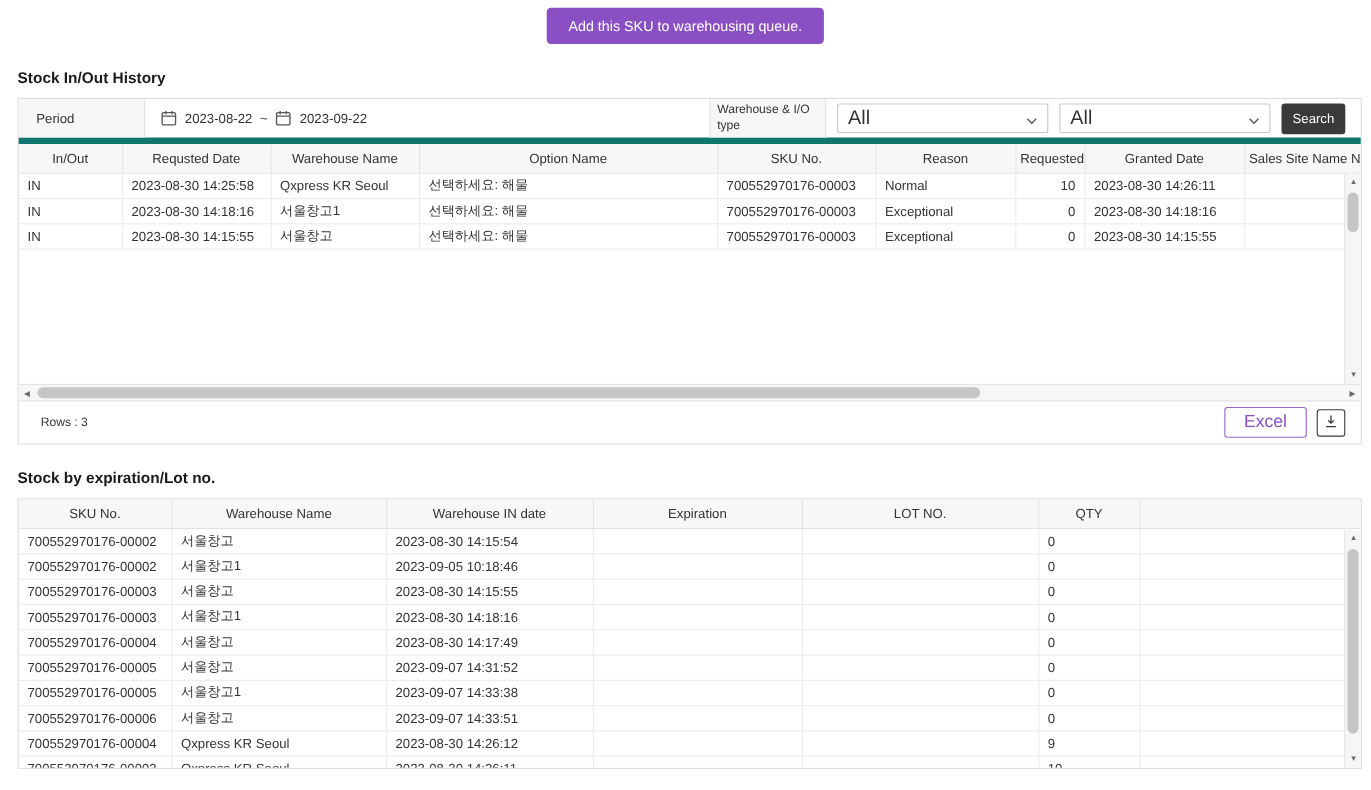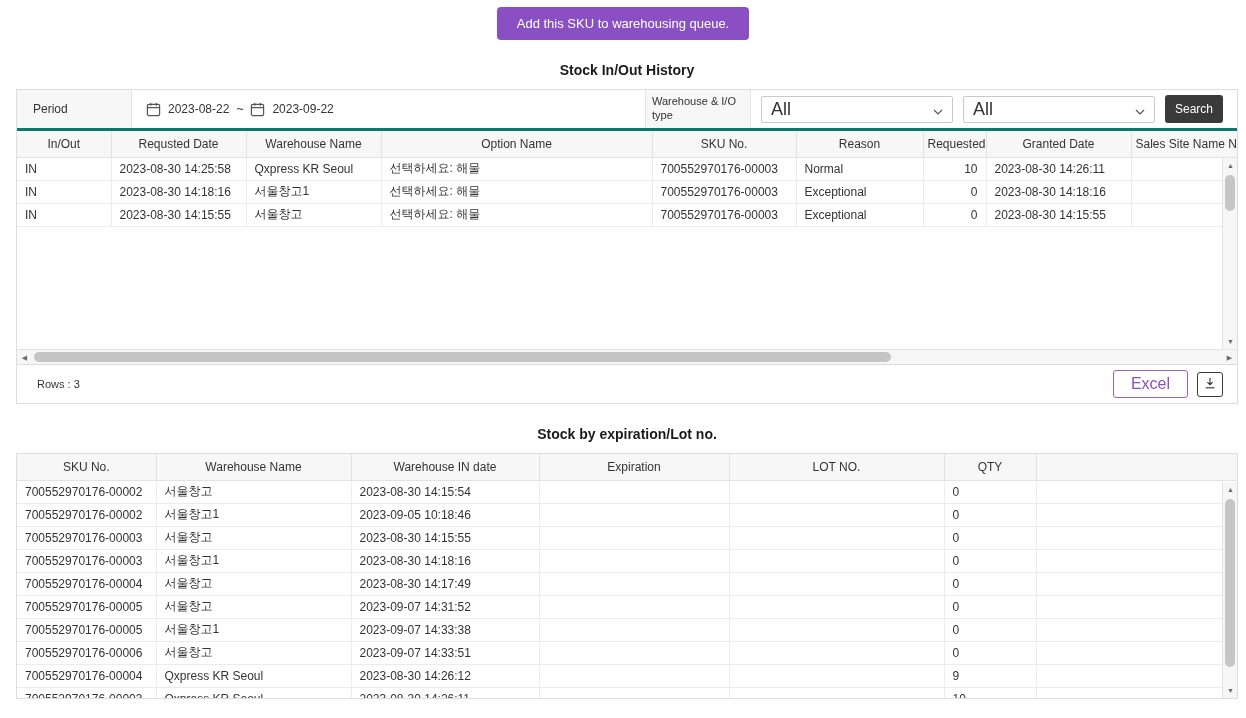--- a/index.html
+++ b/index.html
@@ -10,25 +10,25 @@
     color: #333;
     font-size: 12px;
   }
   .topbar { display: flex; justify-content: center; padding-top: 7px; }
   .add-btn {
     background: #8a50c3; color: #fff; font-size: 13px;
     font-family: "Liberation Sans", sans-serif;
     border: none; border-radius: 4px; padding: 9px 20px; cursor: pointer;
   }
   .section { margin-left: 16px; width: 1222px; }
-  .sec-title { font-size: 14px; font-weight: bold; color: #1a1a1a; margin: 22px 0 11px; text-align: center; }
+  .sec-title { font-size: 14px; font-weight: bold; color: #1a1a1a; margin: 22px 0 11px; }
   .panel { border: 1px solid #ddd; background: #fff; }
 
   
-  .filterbar { display: flex; align-items: stretch; height: 41px; border-bottom: 3px solid #0f766e; }
+  .filterbar { display: flex; align-items: stretch; height: 41px; border-bottom: 6px solid #0f766e; }
   .f-label {
     width: 115px; background: #f7f7f7; border-right: 1px solid #e3e3e3;
     display: flex; align-items: center; padding-left: 16px; font-size: 12px; color: #333;
   }
   .f-dates { display: flex; align-items: center; gap: 7px; padding: 0 14px; flex: 1; font-size: 12px; }
   .cal { display: inline-flex; align-items: center; }
   .f-wlabel {
     width: 106px; background: #f7f7f7; border-left: 1px solid #e3e3e3; border-right: 1px solid #e3e3e3;
     display: flex; align-items: center; justify-content: center; text-align: left;
     font-size: 11px; line-height: 1.25; padding: 0 6px; color: #333;

